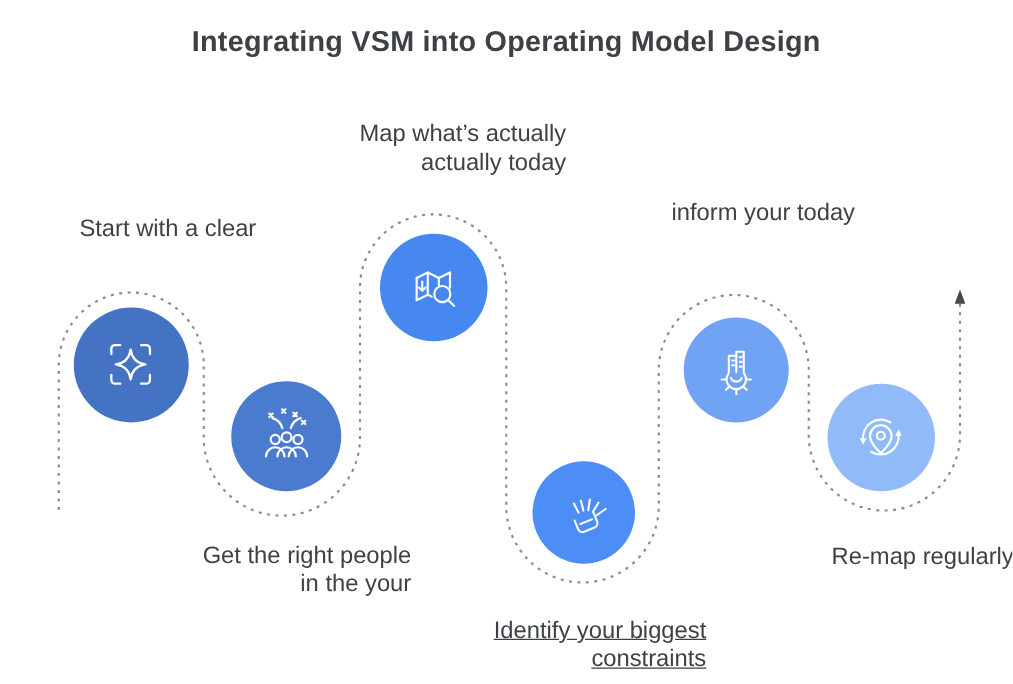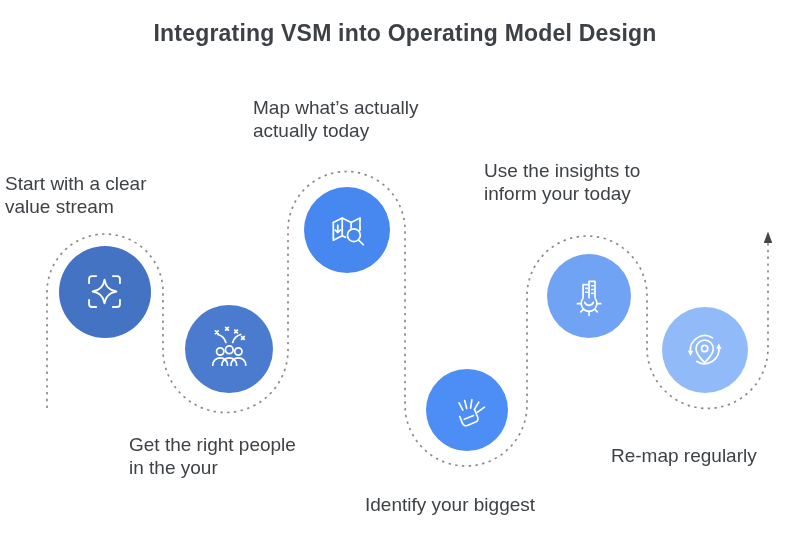--- a/index.html
+++ b/index.html
@@ -26,32 +26,32 @@
   .circle svg *{fill:none;stroke:#ffffff;stroke-width:1.55;stroke-linecap:round;stroke-linejoin:round;}
   .circle svg .solid{fill:#ffffff;stroke:none;}
   .s1{left:59px;top:246px;width:92px;height:92px;}
   .s2{left:185px;top:305px;width:88px;height:88px;}
   .s3{left:304px;top:187px;width:86px;height:86px;}
   .s4{left:426px;top:369px;width:82px;height:82px;}
   .s5{left:547px;top:254px;width:84px;height:84px;}
   .s6{left:662px;top:307px;width:86px;height:86px;}
   .label{
     position:absolute;width:200px;
-    text-align:left;
+    text-align:right;
     font-size:19px;line-height:23px;
     color:#3e4246;
     z-index:2;
   }
   .label .ln{display:block;}
   .l1{left:5px;top:172px;}
   .l2{left:129px;top:433px;}
   .l3{left:253px;top:96px;}
-  .l4{left:365px;top:493px;}
+  .l4{left:365px;top:493px;text-decoration:underline;}
   .l5{left:484px;top:159px;}
-  .l6{left:611px;top:444px;}
+  .l6{left:611px;top:434px;}
 </style>
 </head>
 <body>
 
 <div class="canvas">
 
   <h1 class="title">Integrating VSM into Operating Model Design</h1>
 
   <svg class="flow" viewBox="0 0 810 547" aria-hidden="true">
     <path d="M47 408 V292 A58 58 0 0 1 163 292 V350 A62.5 62.5 0 0 0 288 350 V230 A58.5 58.5 0 0 1 405 230 V405 A61 61 0 0 0 527 405 V296 A60 60 0 0 1 647 296 V348 A60.5 60.5 0 0 0 768 348 V243" fill="none" stroke-width="1.7" stroke-dasharray="2.4 4.4" stroke="#8b8b8b"></path>
@@ -64,21 +64,20 @@
         <path d="M11 17 V13.5 A2.5 2.5 0 0 1 13.5 11 H17"></path>
         <path d="M31 11 H34.5 A2.5 2.5 0 0 1 37 13.5 V17"></path>
         <path d="M37 31 V34.5 A2.5 2.5 0 0 1 34.5 37 H31"></path>
         <path d="M17 37 H13.5 A2.5 2.5 0 0 1 11 34.5 V31"></path>
       </g>
       <path d="M24 14 C24.8 19.5 28.5 23.2 34 24 C28.5 24.8 24.8 28.5 24 34 C23.2 28.5 19.5 24.8 14 24 C19.5 23.2 23.2 19.5 24 14 Z"></path>
     </svg>
   </div>
   <div class="label l1">
     <span class="ln">Start with a clear</span>
-    <span class="ln">value stream</span>
   </div>
 
   <div class="circle s2" style="background: rgb(74, 123, 206);">
     <svg viewBox="0 0 48 48">
       <g>
         <circle cx="16" cy="26" r="3.2"></circle>
         <circle cx="24" cy="24.5" r="3.4"></circle>
         <circle cx="32" cy="26" r="3.2"></circle>
         <path d="M9.5 38 a6.5 6.5 0 0 1 13 0"></path>
         <path d="M17.5 38 a6.5 6.5 0 0 1 13 0"></path>
@@ -127,20 +126,21 @@
         <path d="M21 21.5 L20.3 13.8"></path>
         <path d="M25 21.5 L26 13.8"></path>
         <path d="M28.5 22.5 L32.6 15.6"></path>
         <path d="M31.3 25 L37.8 20.2"></path>
         <path d="M33 28.5 L41 26.6"></path>
       </g>
     </svg>
   </div>
   <div class="label l4">
     <span class="ln">Identify your biggest</span>
+    <span class="ln">constraints</span>
   </div>
 
   <div class="circle s5" style="background: rgb(113, 163, 245);">
     <svg viewBox="0 0 48 48">
       <g>
         <path d="M18.5 25.5 V13.5 H24 V10.5 H29.5 V25.5"></path>
         <path d="M24 13.5 V25.5"></path>
         <path d="M21 17 H22.5 M21 20.5 H22.5 M26.5 14.5 H28 M26.5 18 H28 M26.5 21.5 H28"></path>
       </g>
       <g>
@@ -148,21 +148,20 @@
         <path d="M16.8 31 H13.2"></path>
         <path d="M18.9 36.1 L16.4 38.6"></path>
         <path d="M24 38.2 V41.8"></path>
         <path d="M29.1 36.1 L31.6 38.6"></path>
         <path d="M31.2 31 H34.8"></path>
         <path d="M20 29.8 A4.3 4.3 0 0 0 28 29.8"></path>
       </g>
     </svg>
   </div>
   <div class="label l5">
-    <span class="ln">Use the insights to</span>
     <span class="ln">inform your today</span>
   </div>
 
   <div class="circle s6" style="background: rgb(145, 187, 248);">
     <svg viewBox="0 0 48 48">
       <g>
         <path d="M24 15.5 C19.6 15.5 16.2 19 16.2 23.2 C16.2 28.6 24 35.5 24 35.5 C24 35.5 31.8 28.6 31.8 23.2 C31.8 19 28.4 15.5 24 15.5 Z"></path>
         <circle cx="24" cy="23" r="2.8"></circle>
       </g>
       <g>

